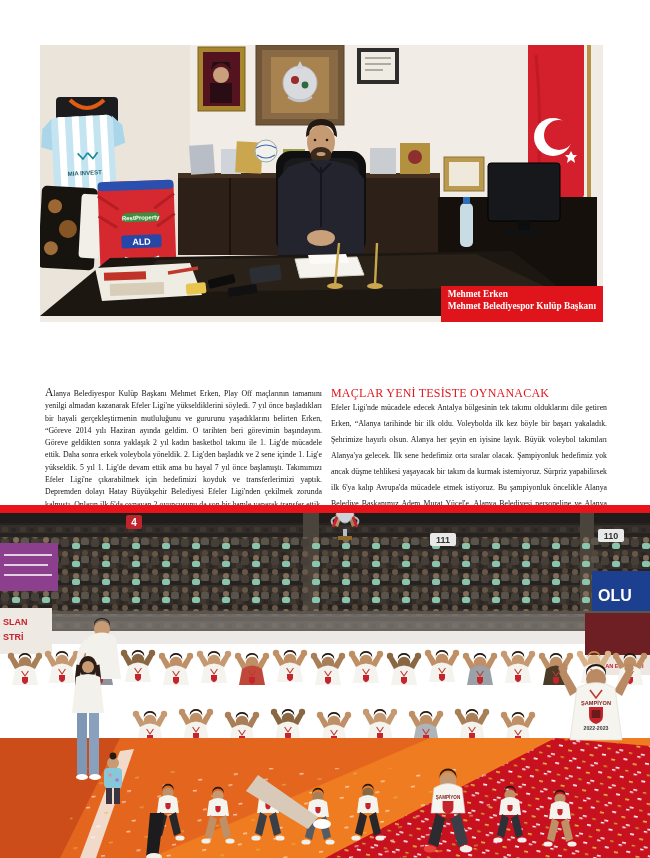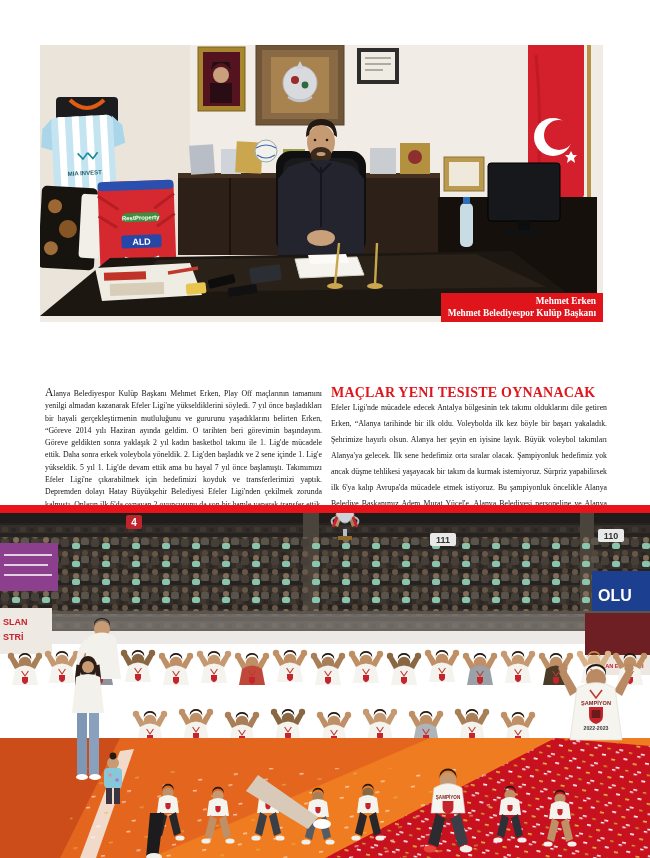--- a/index.html
+++ b/index.html
@@ -4,31 +4,31 @@
 <style>
   html,body{margin:0;padding:0;background:#ffffff;}
   #page{position:relative;width:650px;height:858px;background:#ffffff;overflow:hidden;
         font-family:"Liberation Serif",serif;color:#141414;}
 
   
   .photo-top{position:absolute;left:40px;top:45px;width:563px;height:277px;
              border:3px solid #e5228;box-sizing:border-box;background:#f0ece5;}
   .photo-top svg{display:block;width:557px;height:271px;}
   .caption{position:absolute;right:0;bottom:0;background:#e0151c;color:#fff;
-           font-weight:bold;font-size:9.3px;line-height:1.3;text-align:right;
-           padding:2px 7px 3px;white-space:nowrap;margin-left:46px;}
+           font-weight:bold;font-size:9.3px;line-height:1.3;text-align:left;
+           padding:2px 7px 10px;white-space:nowrap;margin-left:46px;}
 
   
   .col{position:absolute;top:346px;height:176px;overflow:hidden;margin-top:41px;}
   .col-left{left:45px;width:277px;}
   .col-right{left:331px;width:276px;}
   .col p{margin:0;font-size:7.8px;line-height:12.3px;text-align:justify;color:#151515;}
   .col-right p{line-height:16px;}
   .initial{font-size:11.5px;line-height:10px;}
-  .headline{margin:0 0 1px 0;color:#e0161d;font-weight:bold;font-size:14px;
+  .headline{margin:0 0 1px 0;color:#e0161d;font-weight:normal;font-size:12px;
             line-height:12px;letter-spacing:.2px;}
 
   
   .red-bar{position:absolute;left:0;top:505px;width:650px;height:8px;background:#e8131b;}
   .photo-bottom{position:absolute;left:0;top:513px;width:650px;height:345px;}
   .photo-bottom svg{display:block;width:650px;height:345px;}
   text{font-family:"Liberation Sans",sans-serif;}
 </style>
 </head>
 <body>

